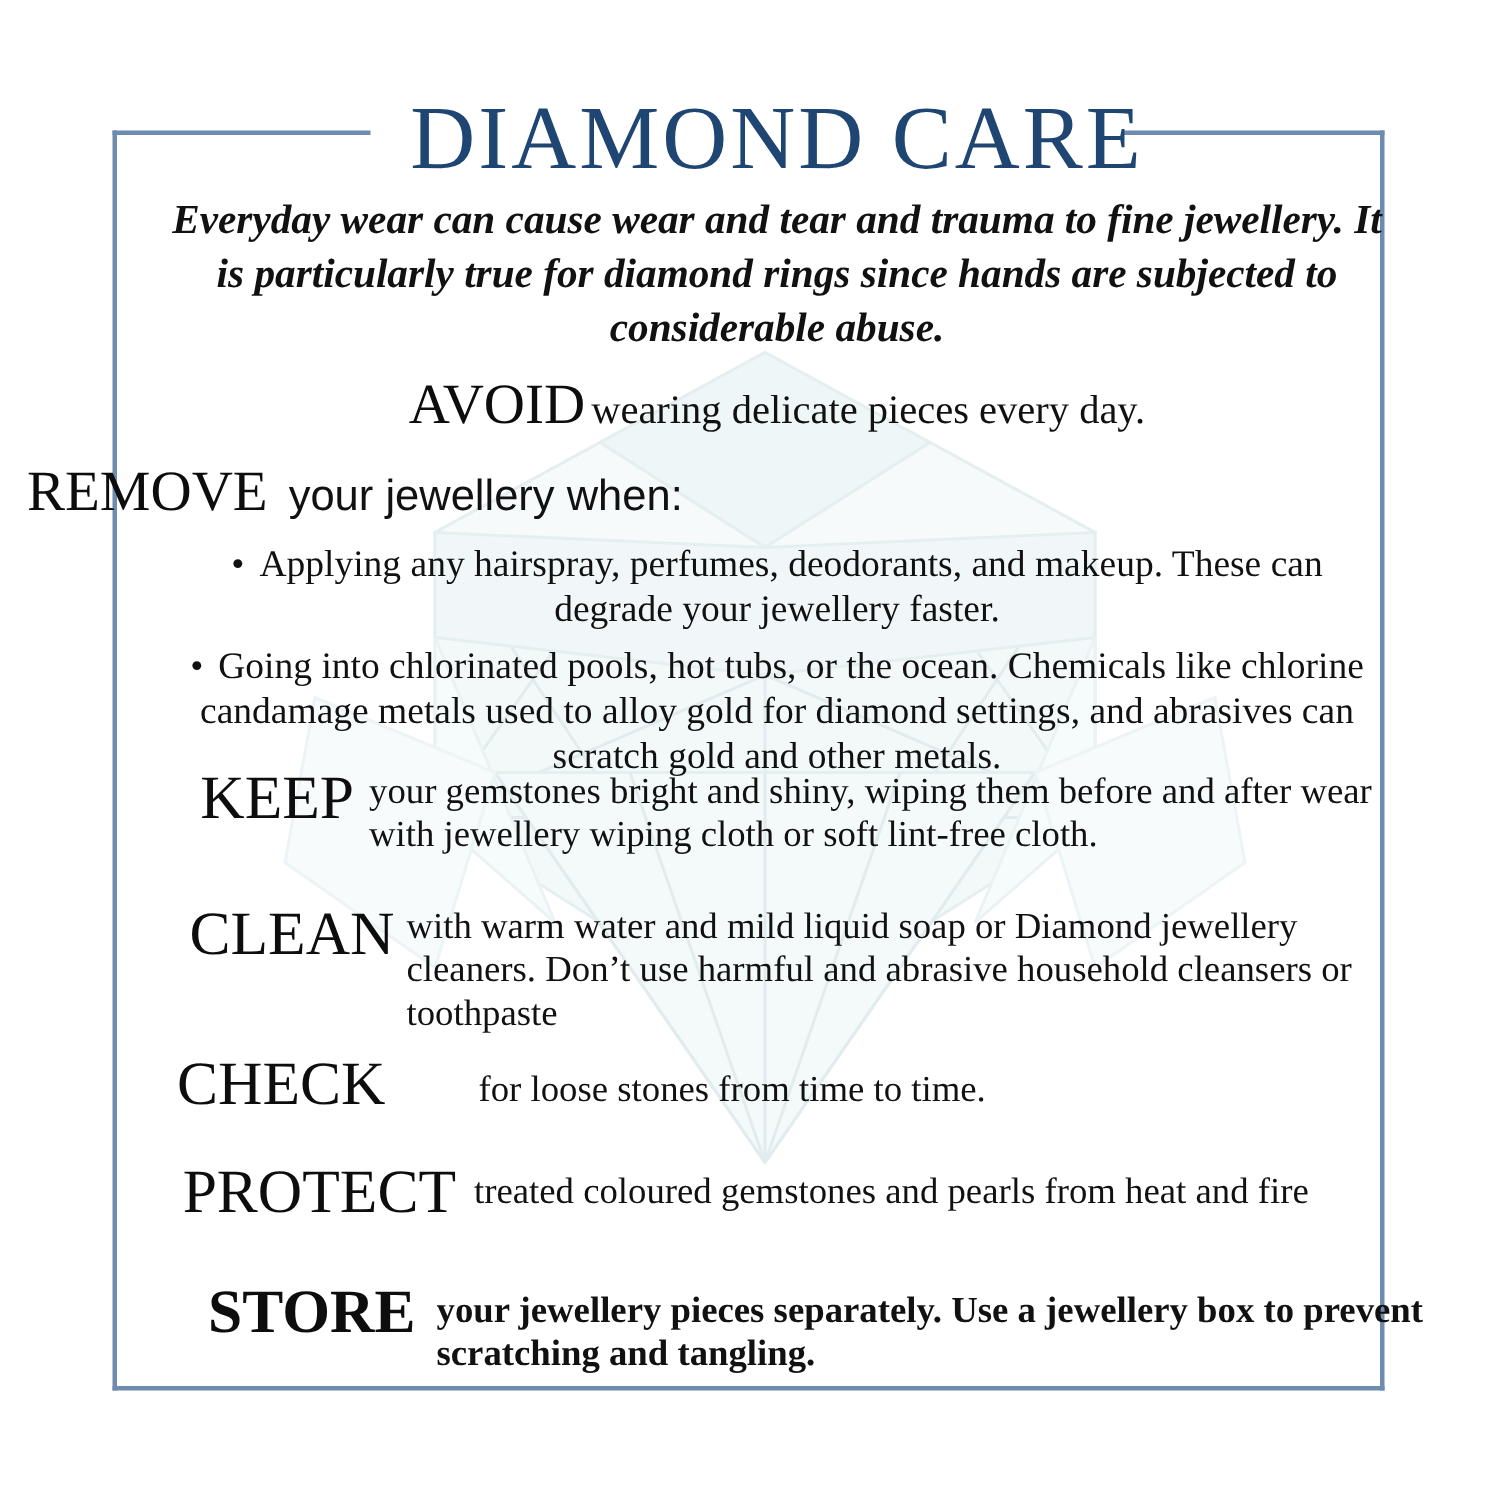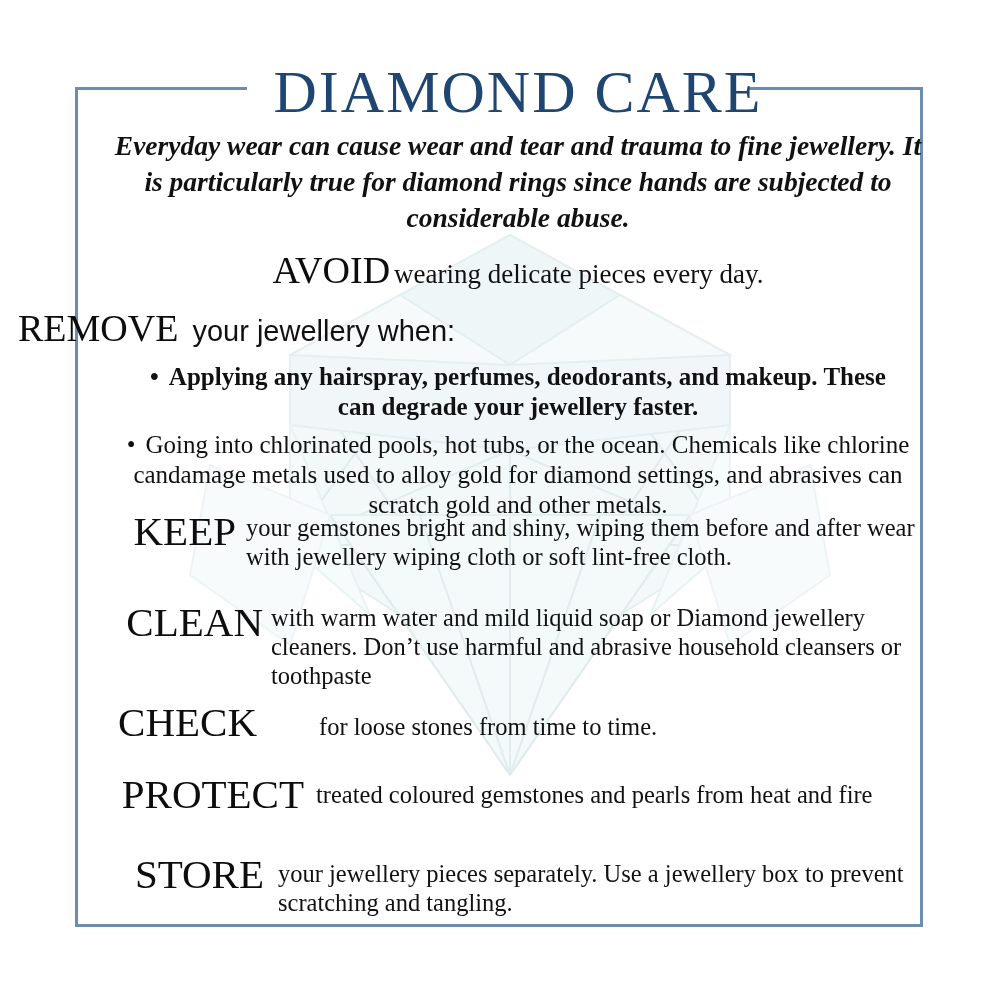--- a/index.html
+++ b/index.html
@@ -129,21 +129,21 @@
   .bullet {
     display: block;
     text-align: center;
     font-family: "Liberation Serif", serif;
     font-size: 25px;
     line-height: 30px;
     color: #111111;
     margin-bottom: 8px;
   }
   .bullet .dot { margin-right: 10px; }
-  .bullet-1 { padding: 0 30px; font-weight: bold; }
+  .bullet-1 { padding: 0 30px; }
   .bullet-2 { padding: 0 4px; }
 
   
   .row {
     position: absolute;
     display: flex;
     align-items: flex-start;
   }
   .row .kw {
     font-family: "Liberation Serif", serif;
@@ -170,21 +170,21 @@
   .row-clean .body { width: 680px; margin-left: 8px; margin-top: 3px; }
 
   .row-check   { left: 84px;  top: 700px;  width: 840px; gap: 44px; }
   .row-check .kw   { width: 155px; }
   .row-check .body { width: 670px; margin-left: 18px; margin-top: 12px; }
 
   .row-protect { left: 86px;  top: 772px;  width: 840px; }
   .row-protect .kw   { width: 200px; }
   .row-protect .body { width: 620px; margin-left: 12px; margin-top: 8px; }
 
-  .row-store   { left: 91px;  top: 852px;  width: 840px; }
+  .row-store   { left: 104px;  top: 852px;  width: 840px; font-weight: bold; }
   .row-store .kw   { width: 155px; }
   .row-store .body { width: 660px; margin-left: 14px; margin-top: 7px; }
 </style>
 </head>
 <body>
 
 <div id="page">
 
   <svg id="watermark" viewBox="0 0 680 600" xmlns="http://www.w3.org/2000/svg">
     <g fill="none" stroke="#e2ecee" stroke-width="2">

